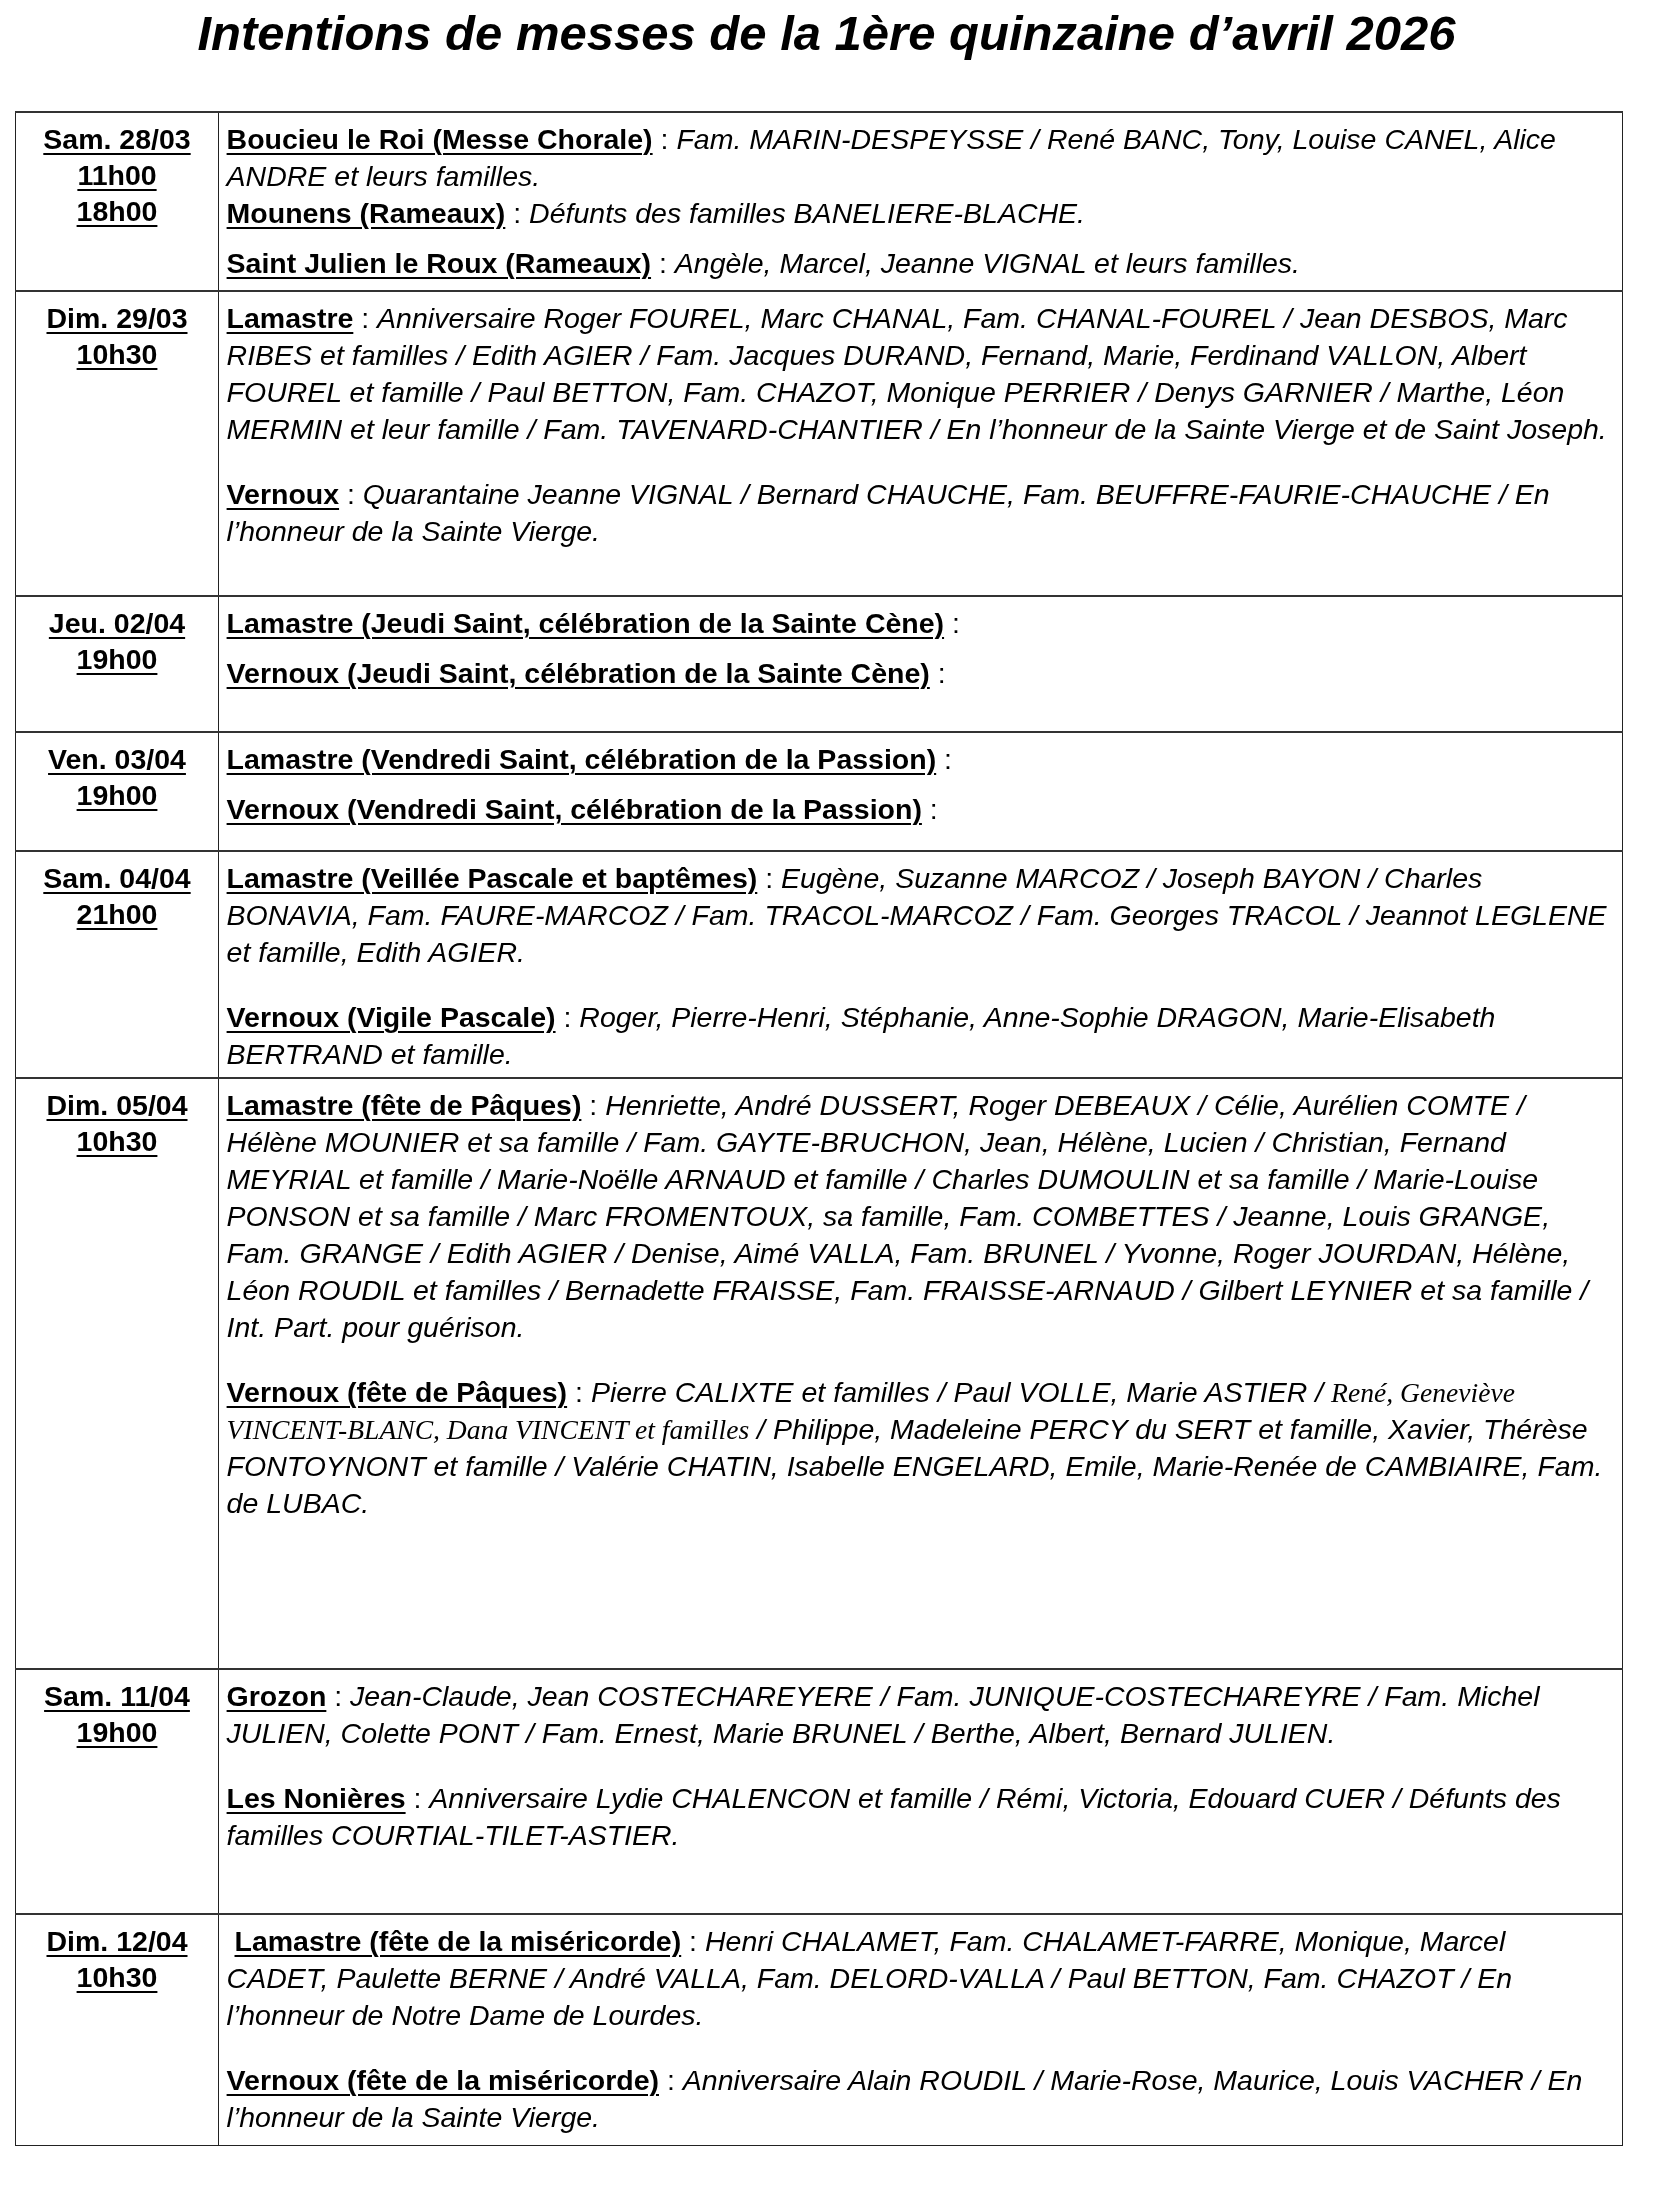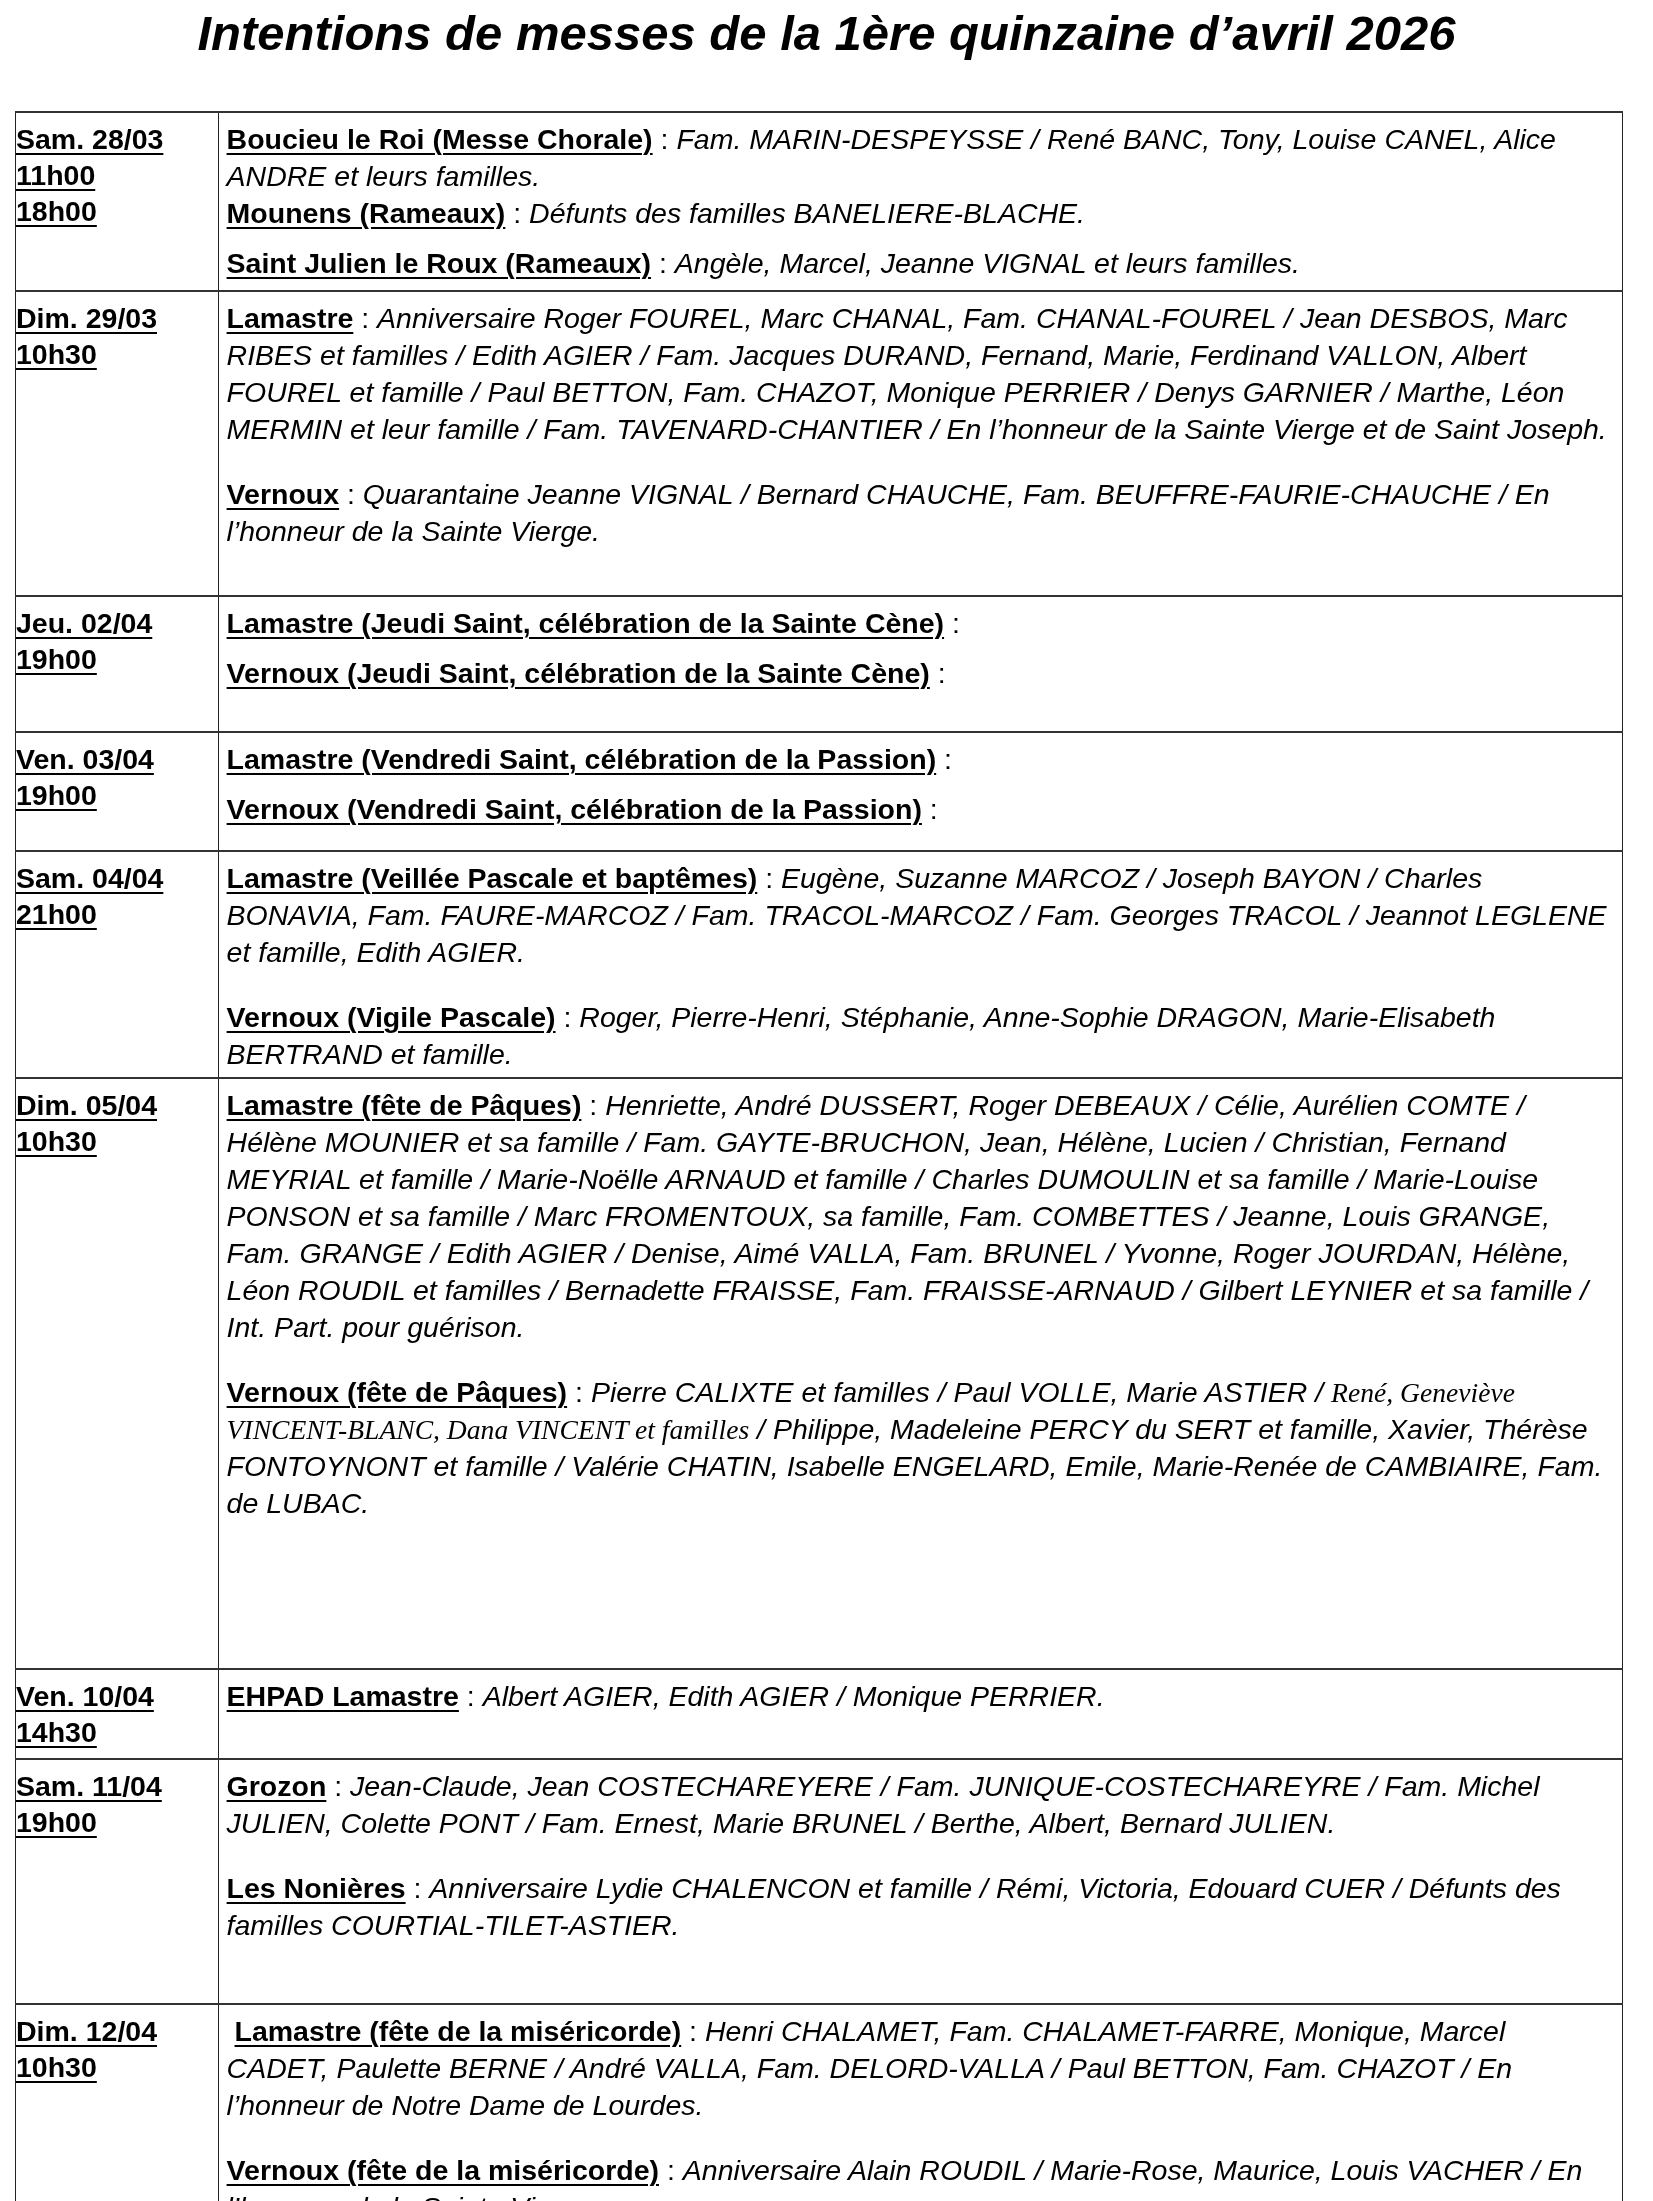--- a/index.html
+++ b/index.html
@@ -5,21 +5,21 @@
   html, body { margin: 0; padding: 0; background: #ffffff; }
   body { width: 1653px; height: 2202px; position: relative; overflow: hidden;
          font-family: "Liberation Sans", sans-serif; color: #000; }
   .title { position: absolute; left: 0; top: 1.9px; width: 1653px; text-align: center;
            font-size: 49px; font-weight: bold; font-style: italic; line-height: 63px;
            letter-spacing: 0px; }
   .tbl { position: absolute; left: 15px; top: 111px; width: 1608px;
          border-collapse: collapse; table-layout: fixed; }
   .tbl td { border: 1.9px solid #222; vertical-align: top; padding: 0; }
   .tbl tr { border-top: 2.9px solid #333; }
-  .c-date { width: 201px; font-size: 28.5px; font-weight: bold;
+  .c-date { width: 201px; text-align: center; font-size: 28.5px; font-weight: bold;
             line-height: 36px; padding-top: 7.6px !important; }
   .c-date span { display: block; }
   .c-date u, .loc { text-decoration: underline; text-underline-offset: 3.8px;
                     text-decoration-thickness: 1.9px; }
   .c-body { font-size: 28.5px; line-height: 37px; padding: 7.6px 9.5px 0 7.6px !important; }
   .c-body p { margin: 0 0 28.5px 0; }
   .c-body p:last-child { margin-bottom: 0; }
   .c-body p.tight { margin-bottom: 0; }
   .c-body p.smallgap { margin-bottom: 13.3px; }
   .loc { font-weight: bold; font-style: normal; }
@@ -93,29 +93,20 @@
       <tr style="height: 591px;">
         <td class="c-date">
           <span><u>Dim. 05/04</u></span>
           <span><u>10h30</u></span>
         </td>
         <td class="c-body">
           <p><span class="loc">Lamastre (fête de Pâques)</span><span class="sep"> : </span><span class="names">Henriette, André DUSSERT, Roger DEBEAUX / Célie, Aurélien COMTE / Hélène MOUNIER et sa famille / Fam. GAYTE-BRUCHON, Jean, Hélène, Lucien / Christian, Fernand MEYRIAL et famille / Marie-Noëlle ARNAUD et famille / Charles DUMOULIN et sa famille / Marie-Louise PONSON et sa famille / Marc FROMENTOUX, sa famille, Fam. COMBETTES / Jeanne, Louis GRANGE, Fam. GRANGE / Edith AGIER / Denise, Aimé VALLA, Fam. BRUNEL / Yvonne, Roger JOURDAN, Hélène, Léon ROUDIL et familles / Bernadette FRAISSE, Fam. FRAISSE-ARNAUD / Gilbert LEYNIER et sa famille / Int. Part. pour guérison.</span></p>
           <p><span class="loc">Vernoux (fête de Pâques)</span><span class="sep"> : </span><span class="names">Pierre CALIXTE et familles / Paul VOLLE, Marie ASTIER / </span><span class="serif">René, Geneviève VINCENT-BLANC, Dana VINCENT et familles</span><span class="names"> / Philippe, Madeleine PERCY du SERT et famille, Xavier, Thérèse FONTOYNONT et famille / Valérie CHATIN, Isabelle ENGELARD, Emile, Marie-Renée de CAMBIAIRE, Fam. de LUBAC.</span></p>
         </td>
       </tr>
-      <tr style="height: 90px;">
-        <td class="c-date">
-          <span><u>Ven. 10/04</u></span>
-          <span><u>14h30</u></span>
-        </td>
-        <td class="c-body">
-          <p><span class="loc">EHPAD Lamastre</span><span class="sep"> : </span><span class="names">Albert AGIER, Edith AGIER / Monique PERRIER.</span></p>
-        </td>
-      </tr>
       <tr style="height: 245px;">
         <td class="c-date">
           <span><u>Sam. 11/04</u></span>
           <span><u>19h00</u></span>
         </td>
         <td class="c-body">
           <p><span class="loc">Grozon</span><span class="sep"> : </span><span class="names">Jean-Claude, Jean COSTECHAREYERE / Fam. JUNIQUE-COSTECHAREYRE / Fam. Michel JULIEN, Colette PONT / Fam. Ernest, Marie BRUNEL / Berthe, Albert, Bernard JULIEN.</span></p>
           <p><span class="loc">Les Nonières</span><span class="sep"> : </span><span class="names">Anniversaire Lydie CHALENCON et famille / Rémi, Victoria, Edouard CUER / Défunts des familles COURTIAL-TILET-ASTIER.</span></p>
         </td>
       </tr>

